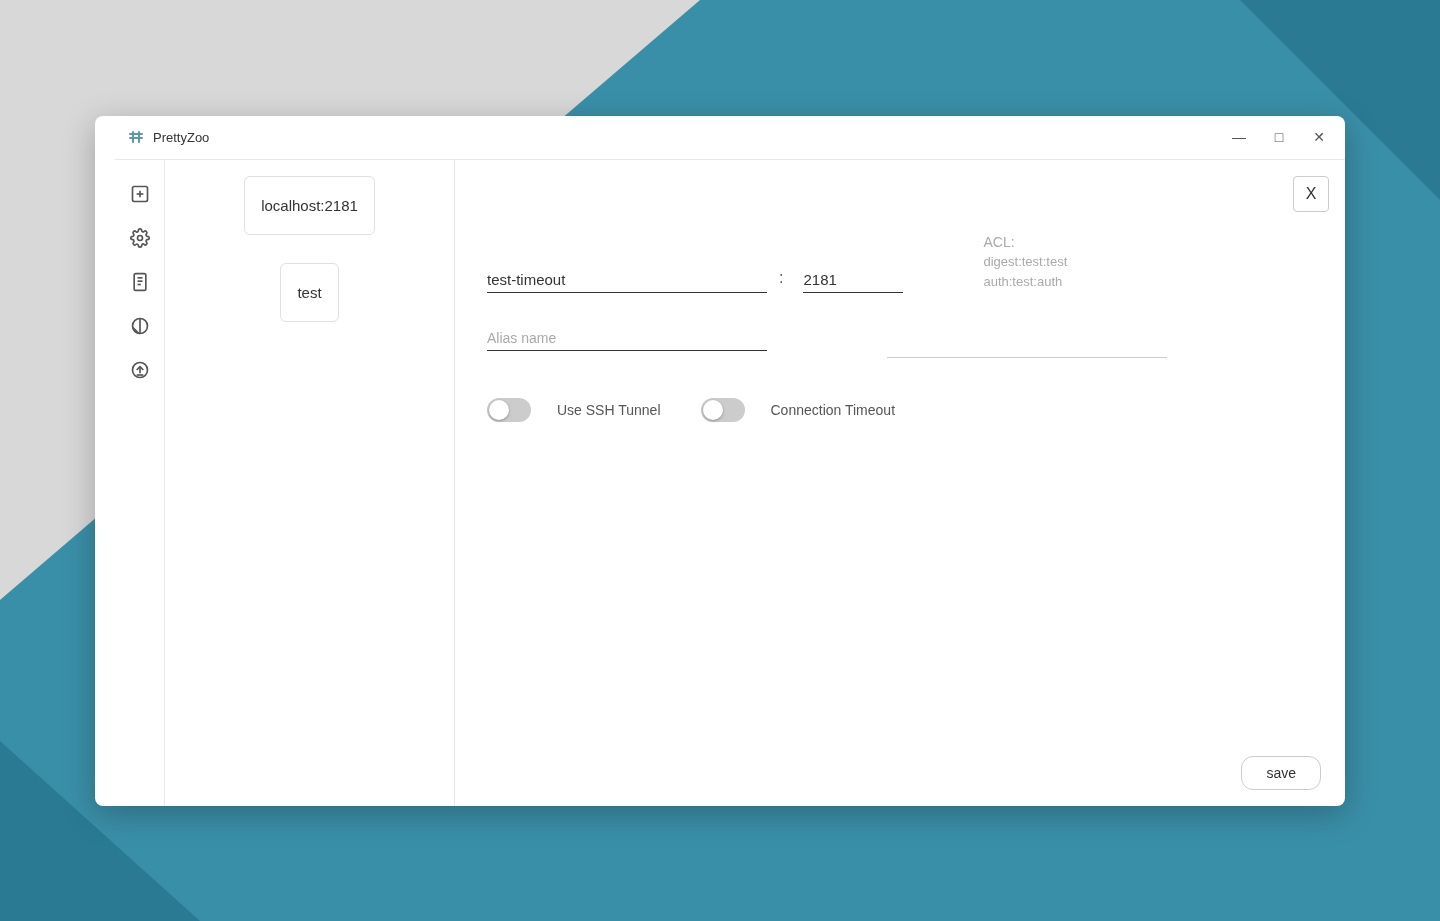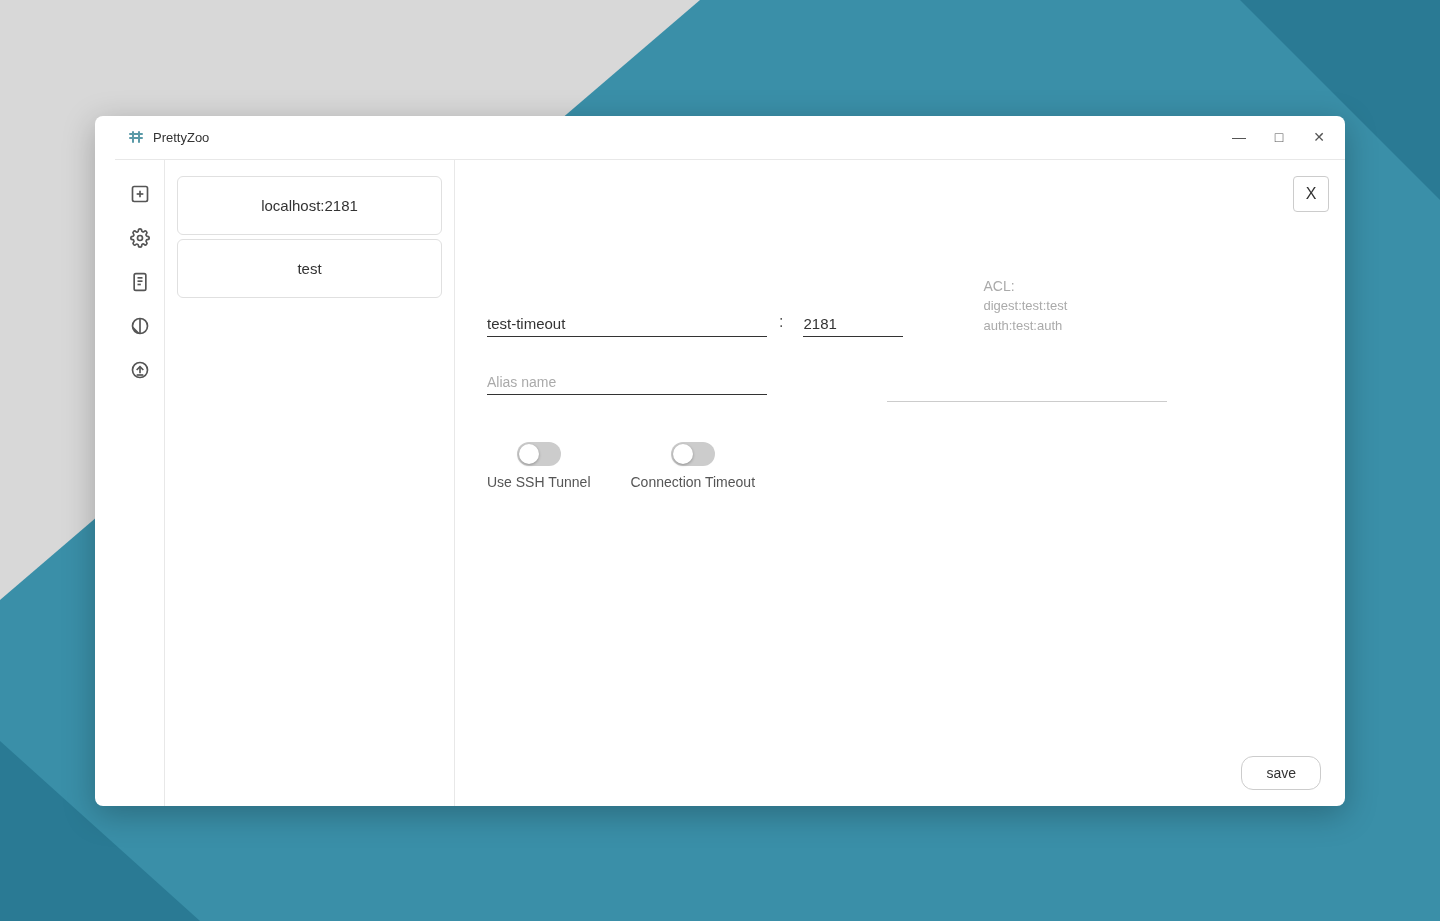--- a/index.html
+++ b/index.html
@@ -144,22 +144,23 @@
     }
 
     
     .connection-list {
       width: 290px;
       background: #fff;
       border-right: 1px solid #e8e8e8;
       padding: 16px 12px;
       display: flex;
       flex-direction: column;
-      gap: 4px;
+      gap: 28px;
       flex-shrink: 0;
+      align-items: center;
     }
 
     .connection-card {
       border: 1px solid #e0e0e0;
       border-radius: 6px;
       padding: 20px 16px;
       cursor: pointer;
       background: #fff;
       text-align: center;
       font-size: 15px;
@@ -248,21 +249,20 @@
     .acl-section {
       display: flex;
       flex-direction: column;
       margin-left: 80px;
     }
 
     .acl-label {
       font-size: 14px;
       color: #aaa;
       margin-bottom: 2px;
-      margin-top: 44px;
     }
 
     .acl-value {
       font-size: 13px;
       color: #aaa;
       line-height: 1.6;
     }
 
     .acl-input {
       border: none;
@@ -287,22 +287,21 @@
     .toggles-row {
       display: flex;
       align-items: center;
       gap: 40px;
       margin-top: 8px;
     }
 
     .toggle-group {
       display: flex;
       align-items: center;
-      gap: 8px;
-      flex-direction: column;
+      gap: 26px;
     }
 
     .toggle-switch {
       width: 44px;
       height: 24px;
       background: #ccc;
       border-radius: 12px;
       position: relative;
       cursor: pointer;
       border: none;

